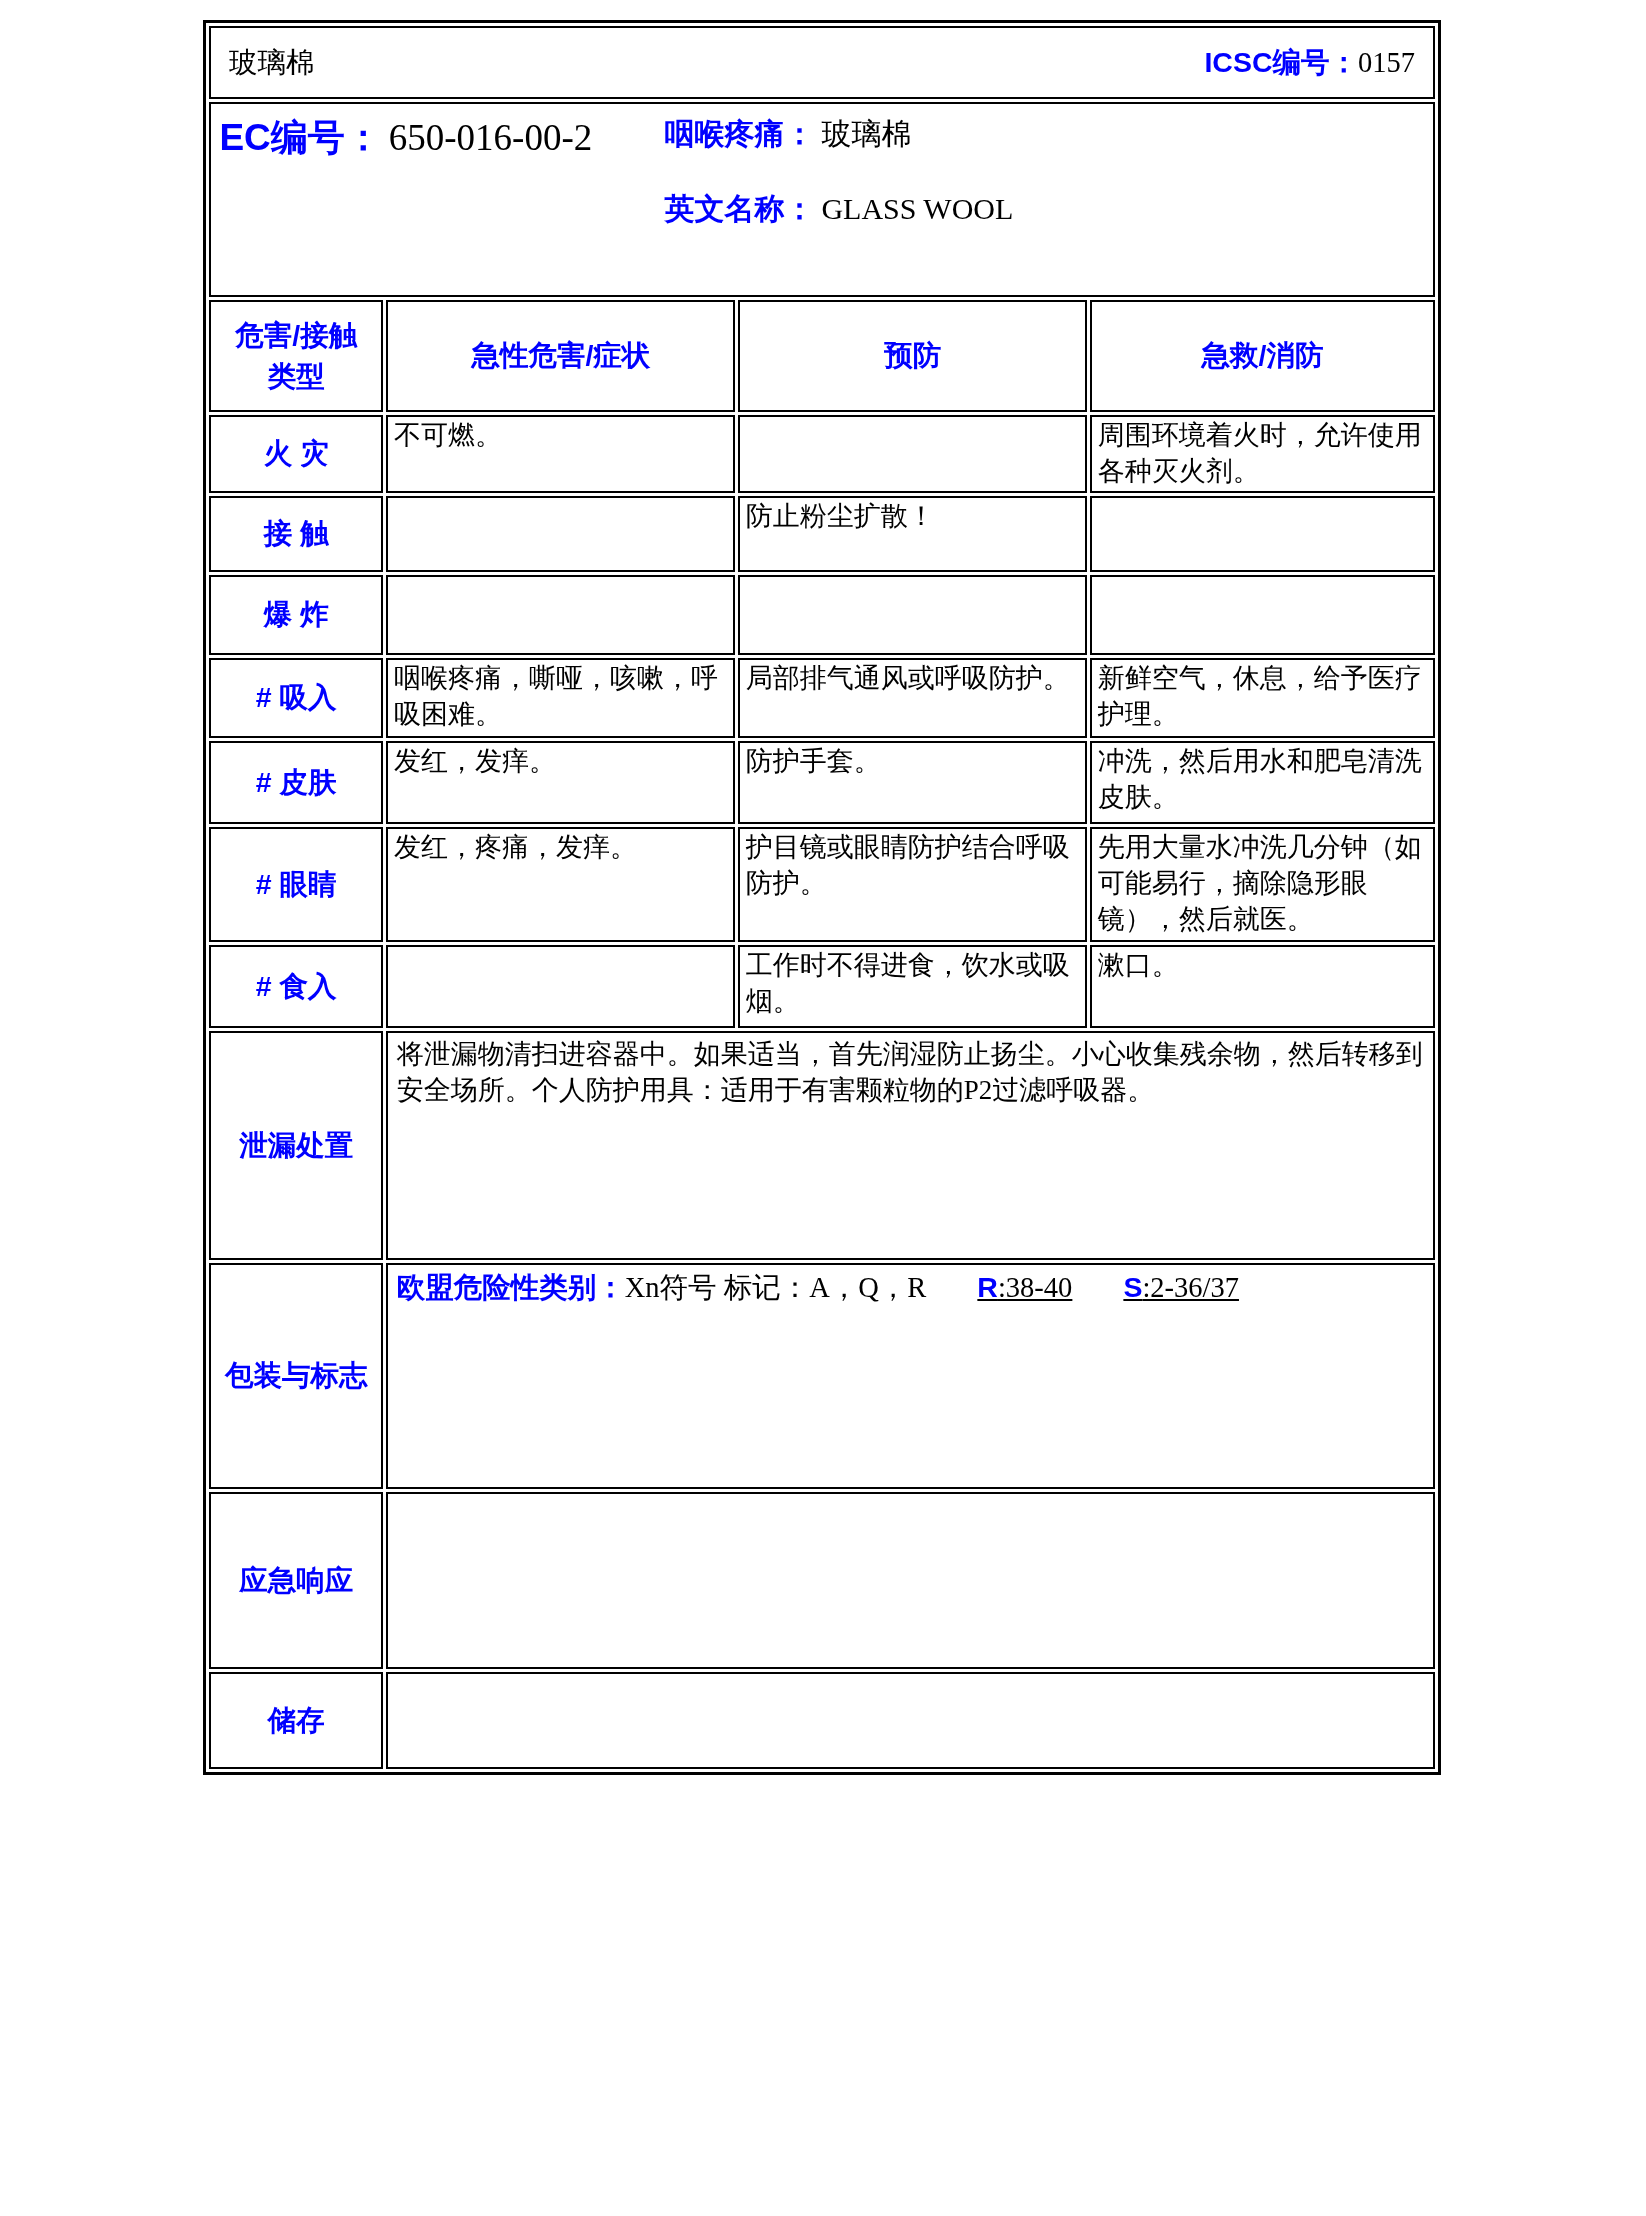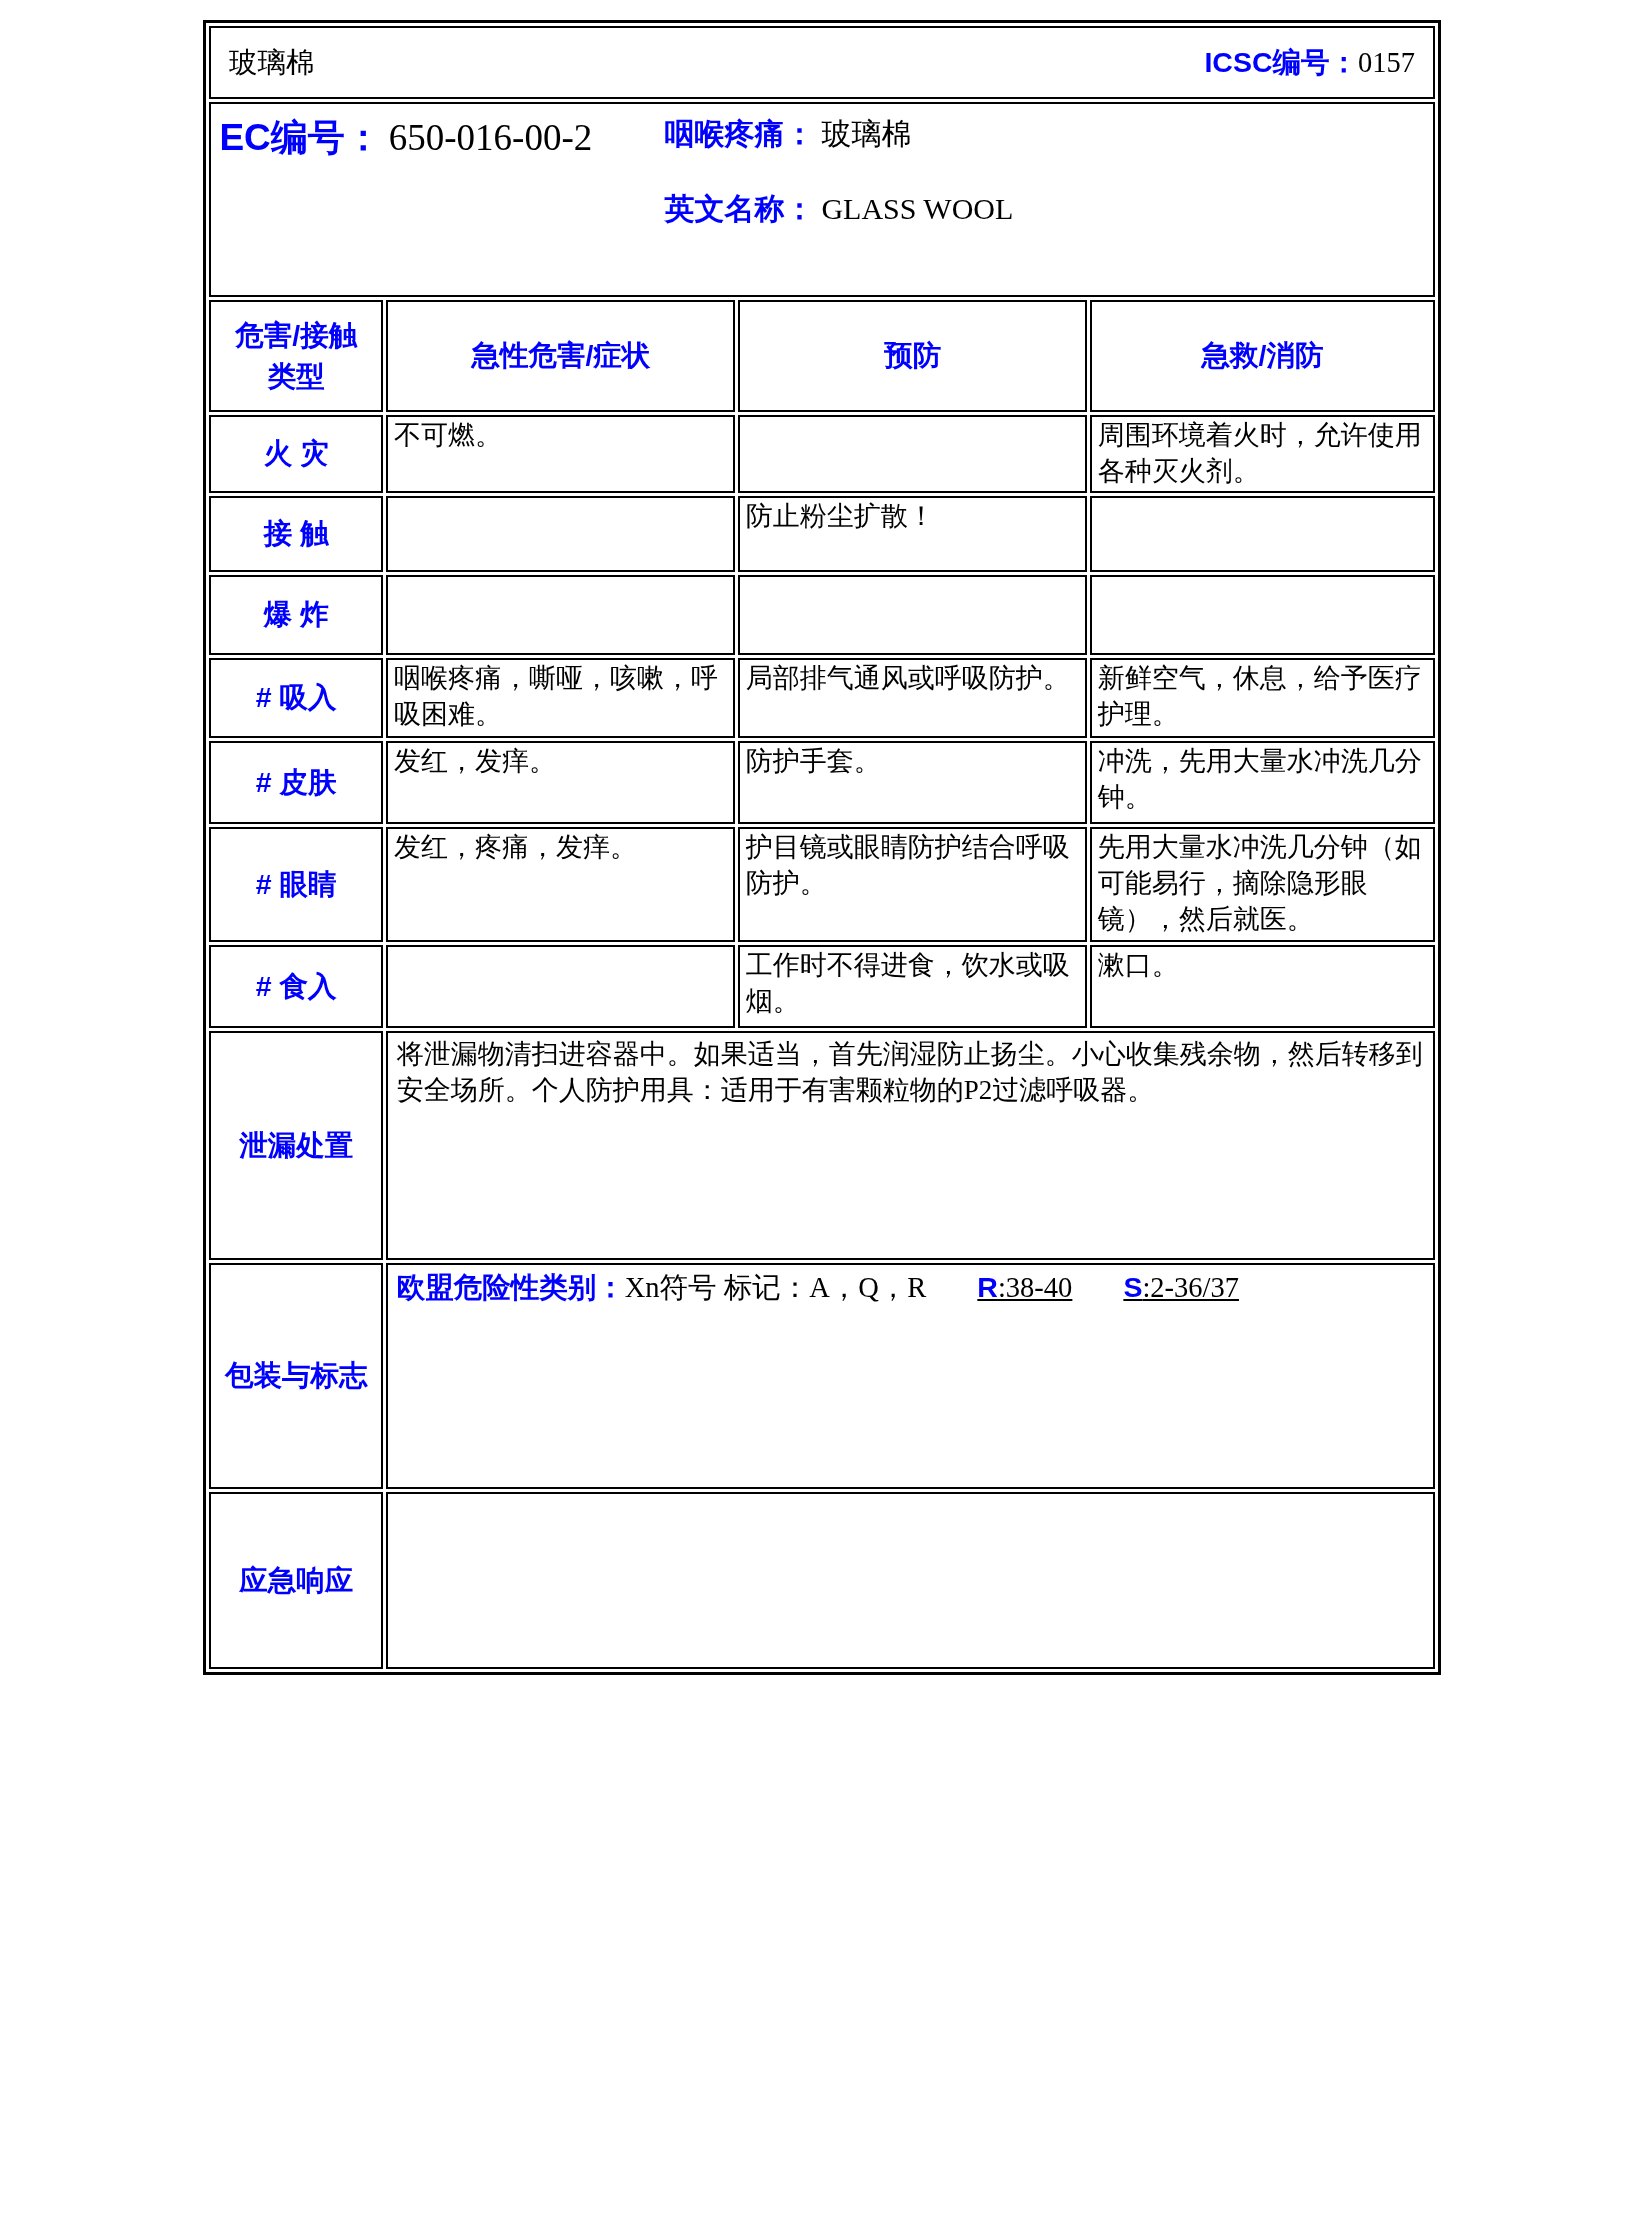--- a/index.html
+++ b/index.html
@@ -152,21 +152,21 @@
       <td class="cat"># 吸入</td>
       <td>咽喉疼痛，嘶哑，咳嗽，呼吸困难。</td>
       <td>局部排气通风或呼吸防护。</td>
       <td>新鲜空气，休息，给予医疗护理。</td>
     </tr>
 
     <tr style="height:83px">
       <td class="cat"># 皮肤</td>
       <td>发红，发痒。</td>
       <td>防护手套。</td>
-      <td>冲洗，先用大量水冲洗几分钟。</td>
+      <td>冲洗，然后用水和肥皂清洗皮肤。</td>
     </tr>
 
     <tr style="height:115px">
       <td class="cat"># 眼睛</td>
       <td>发红，疼痛，发痒。</td>
       <td>护目镜或眼睛防护结合呼吸防护。</td>
       <td>先用大量水冲洗几分钟（如可能易行，摘除隐形眼镜），然后就医。</td>
     </tr>
 
     <tr style="height:83px">
@@ -188,19 +188,23 @@
           <span class="blue">欧盟危险性类别：</span><span>Xn符号 标记：A，Q，R</span><span class="rs-group"><span class="blue">R</span><span>:38-40</span></span><span class="rs-group"><span class="blue">S</span><span>:2-36/37</span></span>
         </div>
       </td>
     </tr>
 
     <tr style="height:177px">
       <td class="cat">应急响应</td>
       <td colspan="3" class="span-cell"></td>
     </tr>
 
+    <tr style="height:97px">
+      <td class="cat">储存</td>
+      <td colspan="3" class="span-cell"></td>
+    </tr>
 
   </tbody>
     </table>
 
   <div class="footer-space"></div>
 </div>
 
 
 </body></html>

